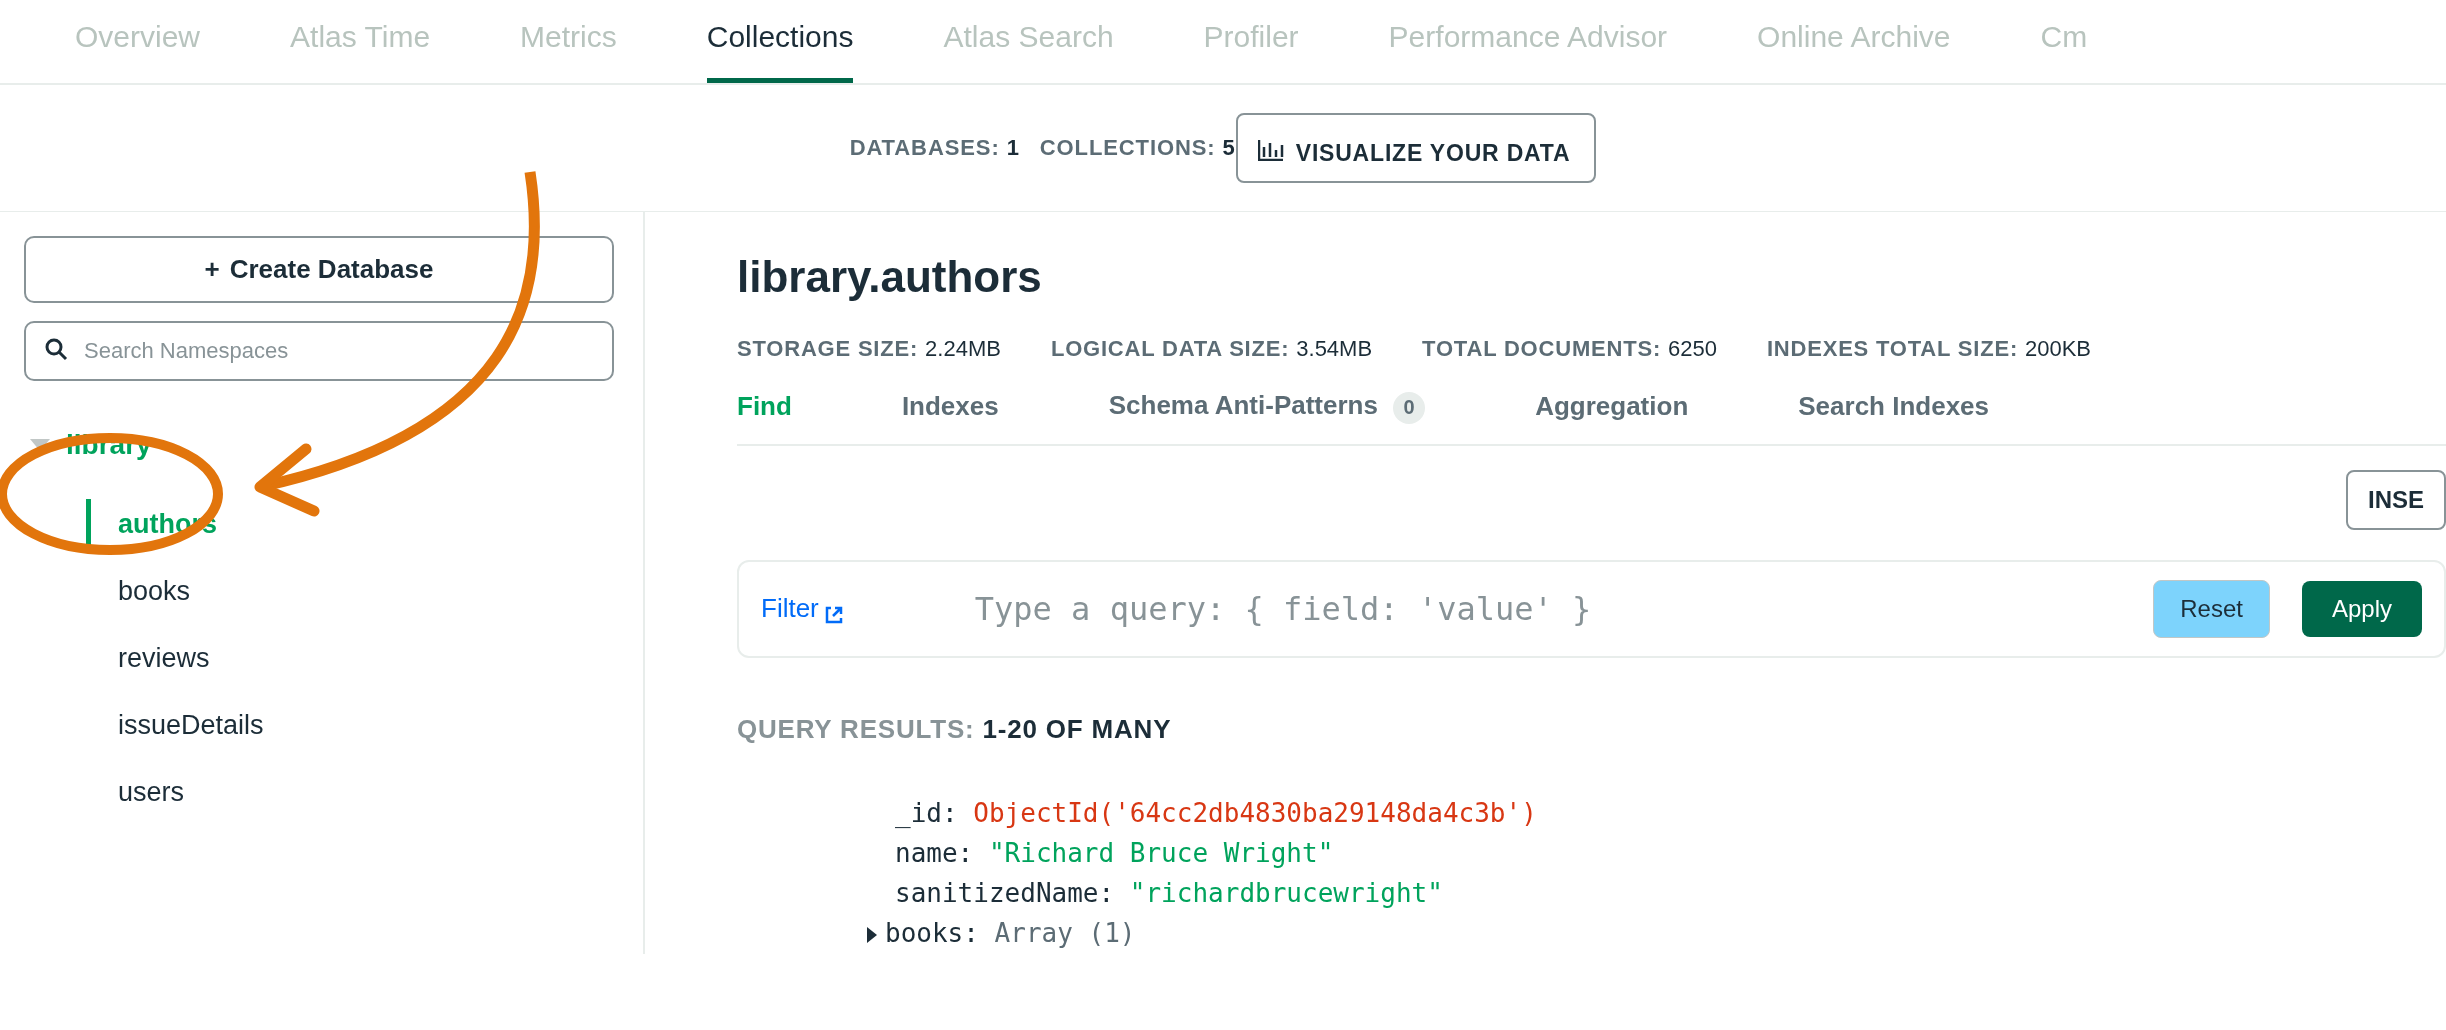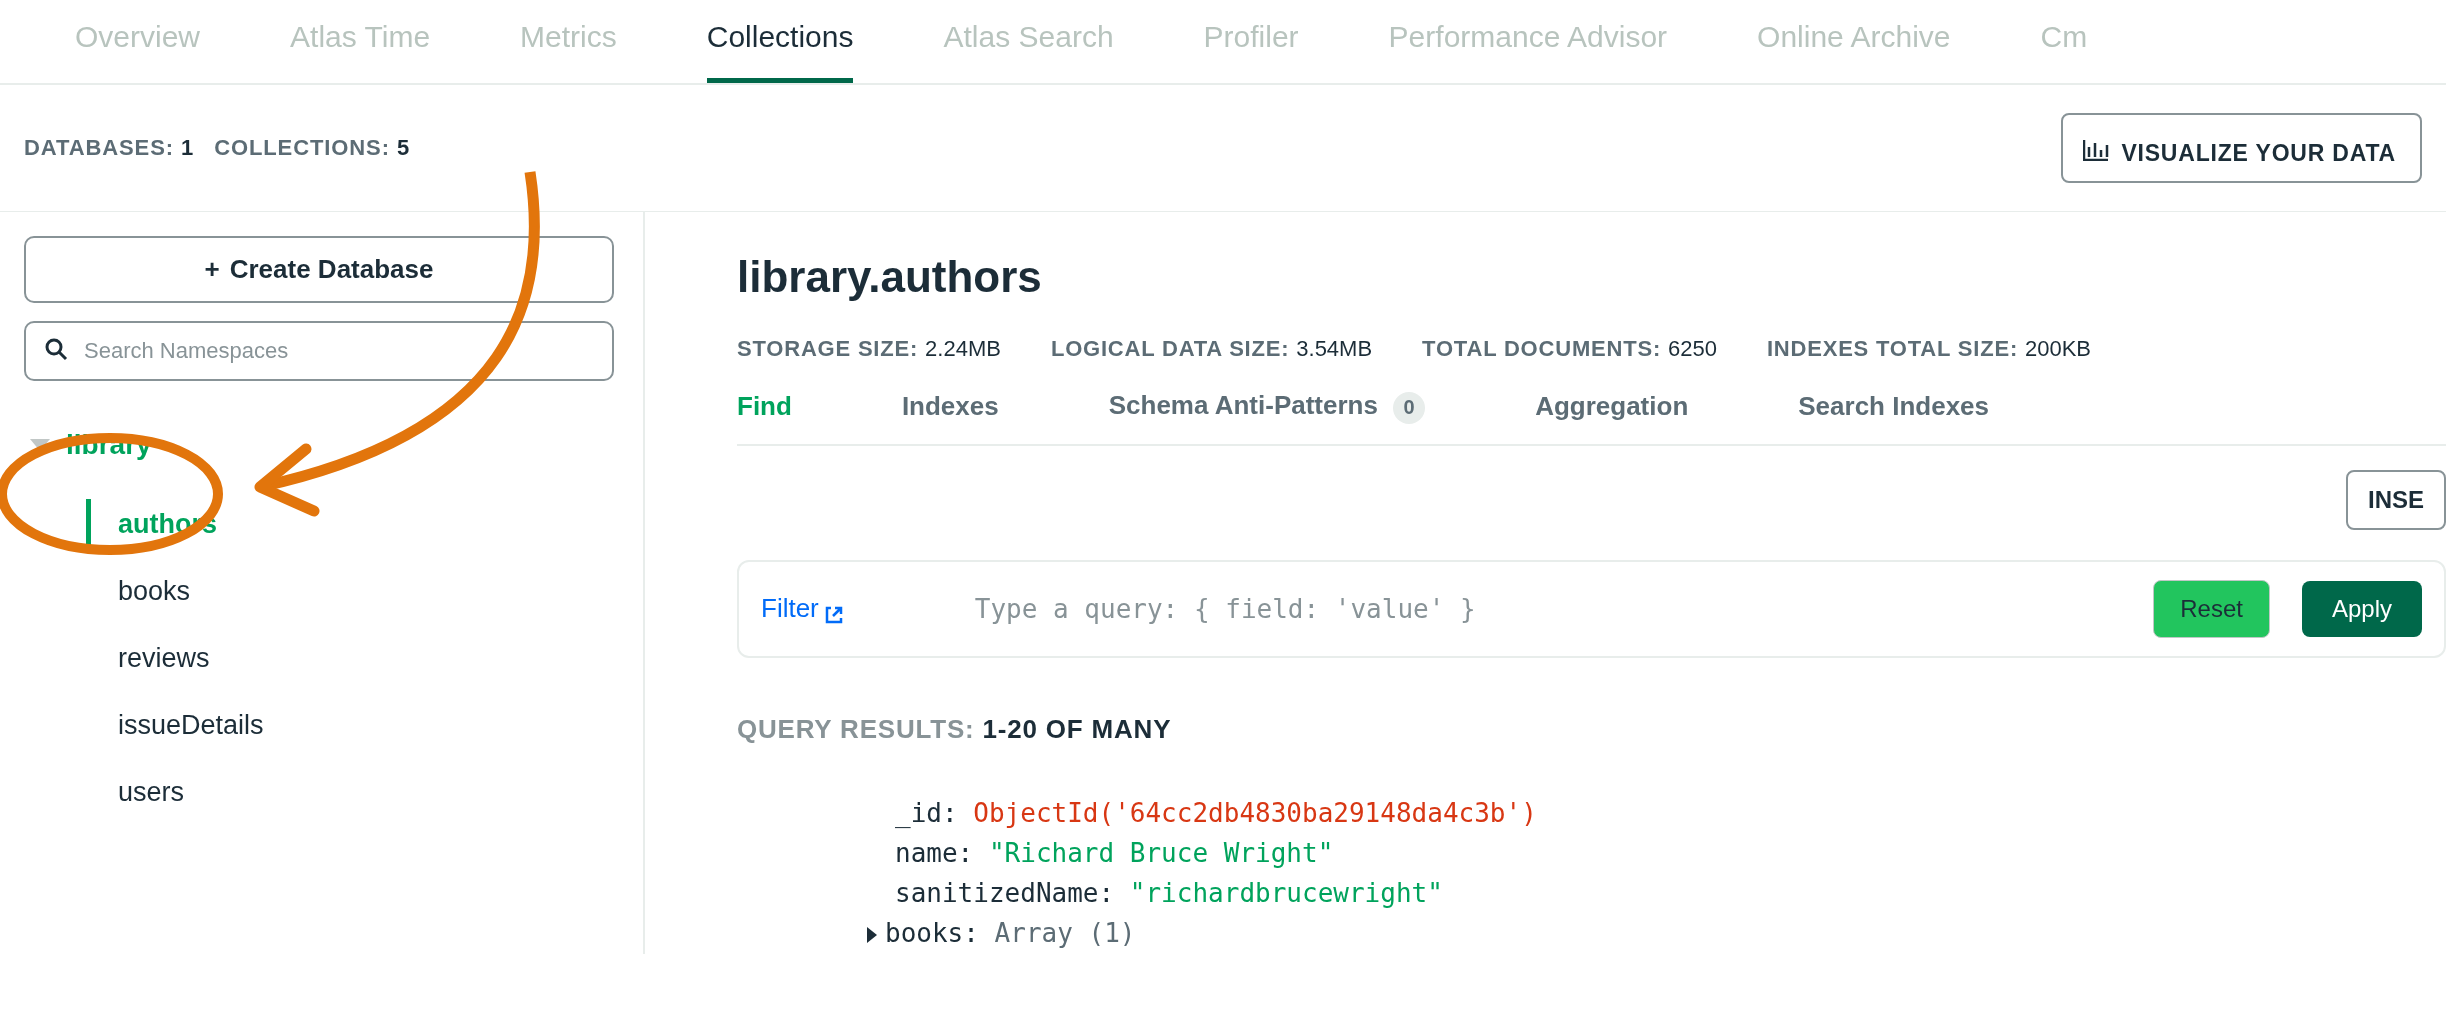--- a/index.html
+++ b/index.html
@@ -29,21 +29,21 @@
   }
   .top-tab.active {
     color: #1c2d38;
     border-bottom: 5px solid #00684a;
   }
 
   
   .stats-bar {
     display: flex;
     align-items: center;
-    justify-content: space-between;
+    justify-content: center;
     padding: 28px 24px 28px 24px;
     border-bottom: 1px solid #e8edeb;
   }
   .stats-left {
     display: flex;
     gap: 20px;
     font-size: 22px;
     font-weight: 700;
     letter-spacing: 0.9px;
     color: #5c6c75;
@@ -230,27 +230,27 @@
   }
   .ext-icon {
     width: 18px; height: 18px;
     display: inline-block;
   }
   .filter-input {
     flex: 1;
     border: none;
     outline: none;
     font-family: "SFMono-Regular", Consolas, monospace;
-    font-size: 26px;
+    font-size: 32px;
     color: #404040;
     padding-left: 100px;
   }
   .filter-input::placeholder { color: #889397; }
   .reset-btn {
-    background: #22c55e;
+    background: #7dd3fc;
     border: 1px solid #c1c7c6;
     border-radius: 8px;
     padding: 14px 26px;
     font-size: 24px;
     font-weight: 500;
     cursor: pointer;
     color: #1c2d38;
   }
   .apply-btn {
     background: #00684a;

